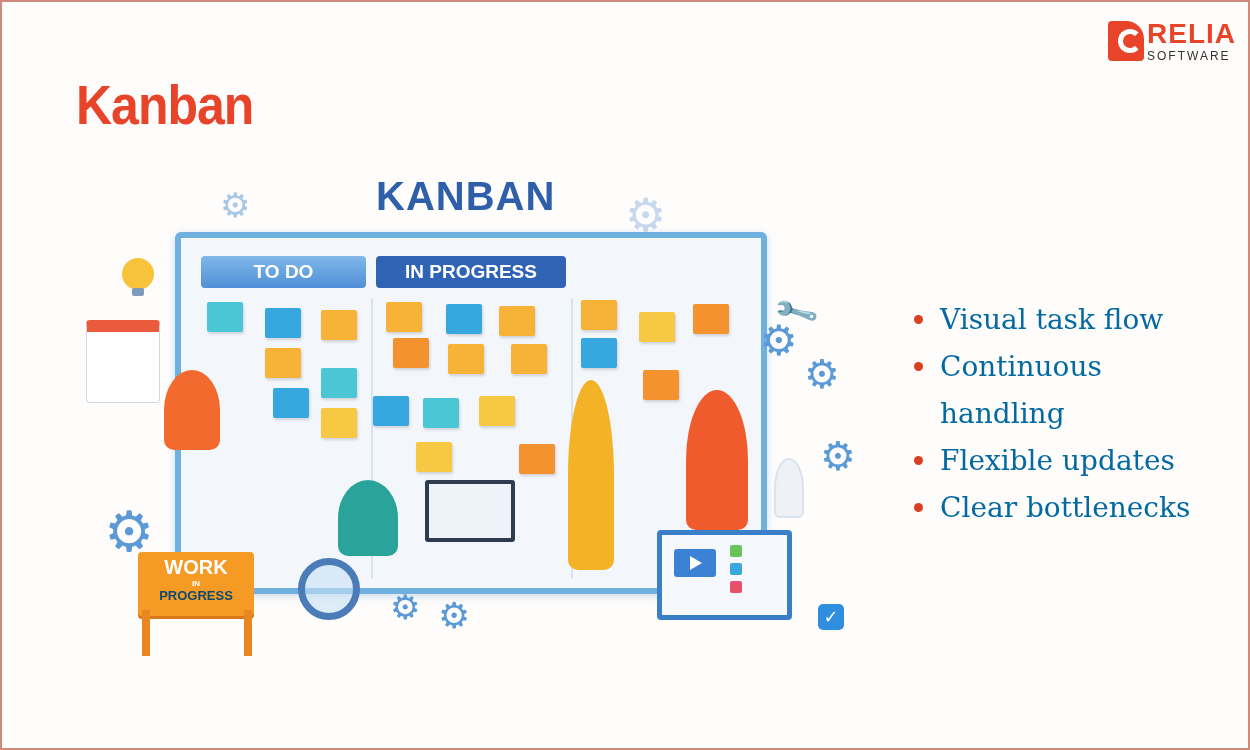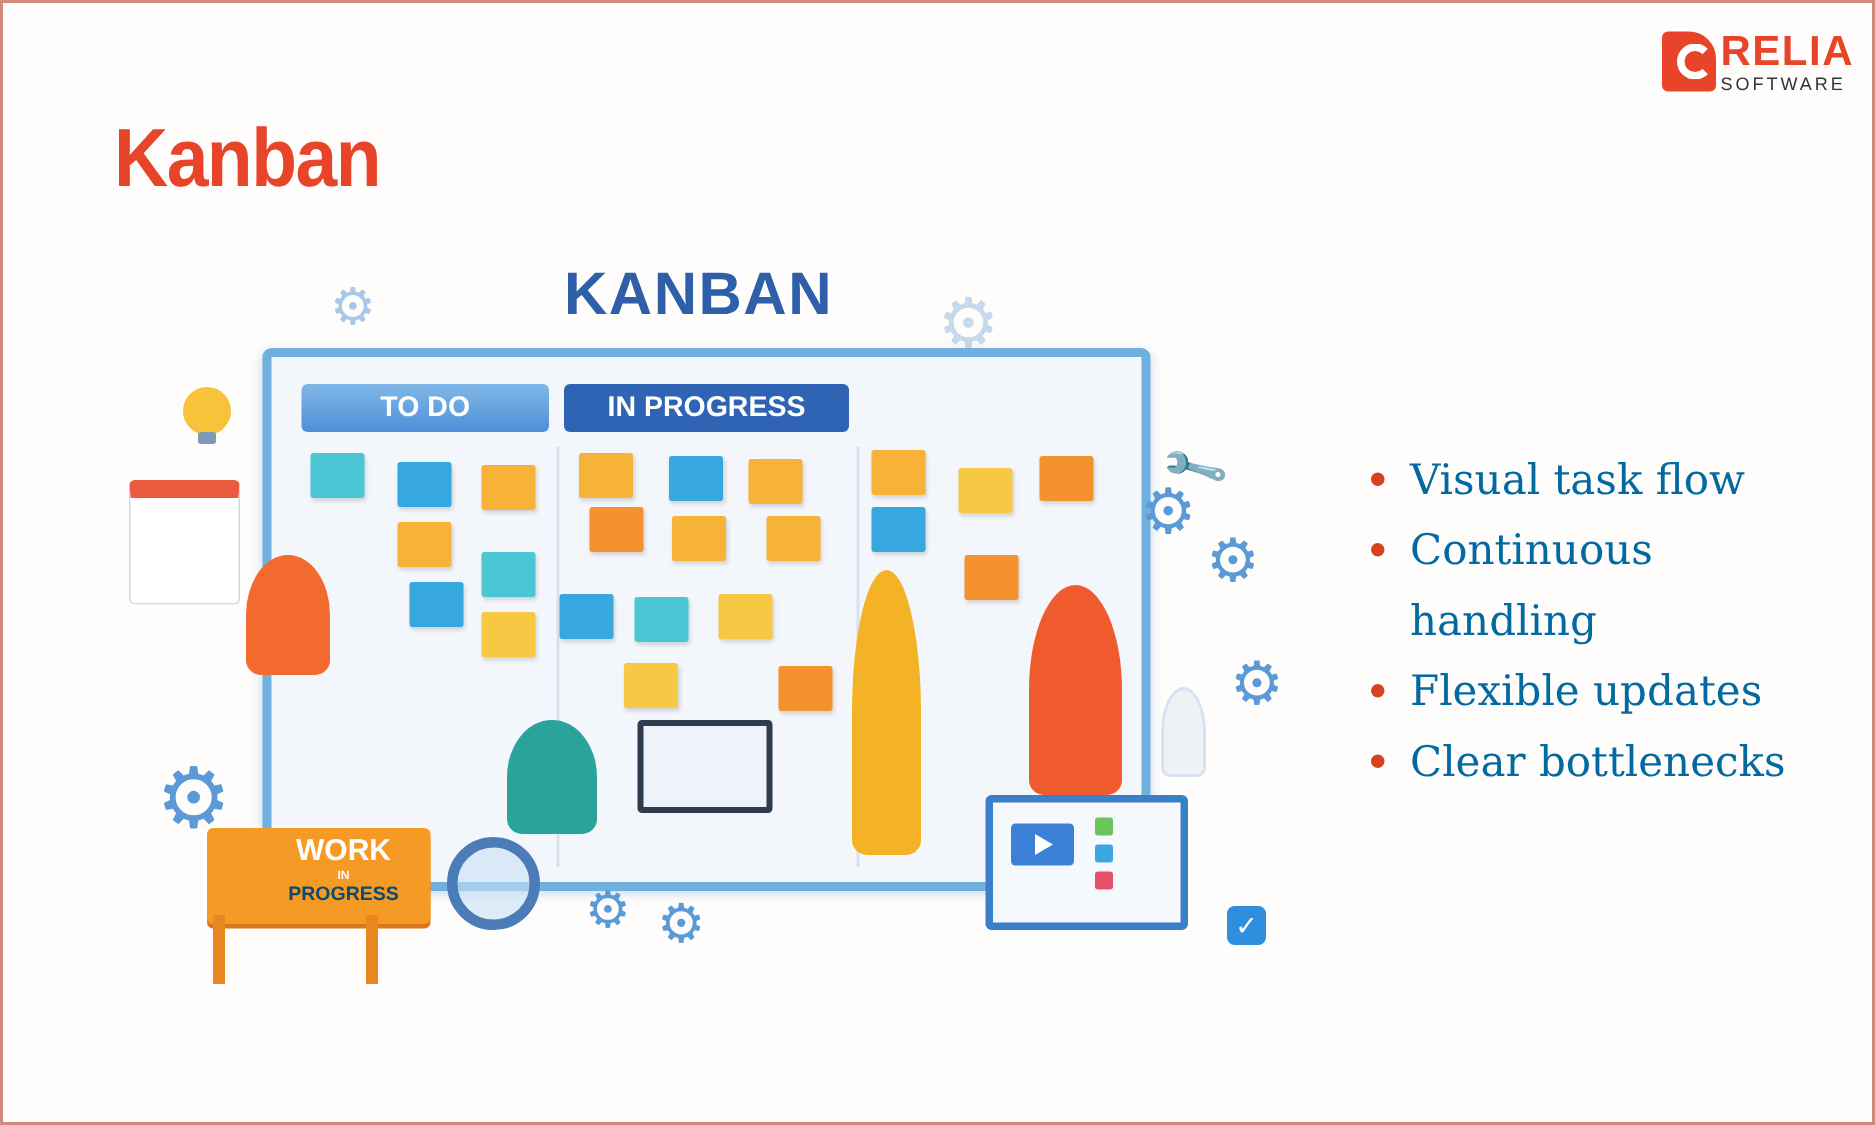--- a/index.html
+++ b/index.html
@@ -17,21 +17,21 @@
   .illus-title { position:absolute; left:296px; top:4px; font-weight:bold; font-size:40px; color:#2e5fa8; letter-spacing:1px; }
   .board { position:absolute; left:95px; top:62px; width:580px; height:350px; background:#f3f6fb; border:6px solid #6fb0de; border-radius:6px; box-shadow:0 2px 8px rgba(80,140,200,.3); }
   .col-head { position:absolute; top:18px; height:32px; border-radius:4px; color:#fff; font-weight:bold; font-size:19px; text-align:center; line-height:32px; }
   .col-todo { left:20px; width:165px; background:linear-gradient(#7fb8e8,#4f8fd6); }
   .col-prog { left:195px; width:190px; background:#2f63b4; }
   .col-done { left:395px; width:160px; background:#3ea99b; }
   .col-div { position:absolute; top:60px; width:2px; height:280px; background:#d8e2ef; }
   .note { position:absolute; width:36px; height:30px; border-radius:2px; box-shadow:1px 2px 3px rgba(0,0,0,.15); }
   .o { background:#f4922f; } .y { background:#f7c843; } .b { background:#37a7e0; } .t { background:#4bc6d4; } .a { background:#f6b338; }
   .person { position:absolute; border-radius:50% 50% 10px 10px; }
-  .sign { position:absolute; left:58px; top:382px; width:116px; height:64px; background:#f59a25; border-radius:4px; box-shadow:0 3px 0 #d9771a; text-align:center;padding-left:33px; }
+  .sign { position:absolute; left:58px; top:382px; width:116px; height:64px; background:#f59a25; border-radius:4px; box-shadow:0 3px 0 #d9771a; text-align:center; }
   .sign-work { color:#fff; font-weight:bold; font-size:20px; padding-top:4px; }
   .sign-in { color:#fff; font-weight:bold; font-size:8px; }
   .sign-prog { color:#0c4a6e; font-weight:bold; font-size:13px; }
   .sign-leg { position:absolute; top:440px; width:8px; height:46px; background:#e9861f; }
   .bulb { position:absolute; left:42px; top:88px; width:32px; height:32px; border-radius:50%; background:#f8c23a; }
   .bulb::after { content:""; position:absolute; left:10px; top:30px; width:12px; height:8px; background:#7d9bb8; border-radius:2px; }
   .calendar { position:absolute; left:6px; top:150px; width:72px; height:70px; background:#fff; border:1px solid #cfd8e4; border-top:12px solid #ea5a3c; border-radius:4px; }
   .gear { position:absolute; color:#5b9ad6; font-size:40px; line-height:1; }
   .monitor { position:absolute; left:577px; top:360px; width:125px; height:80px; background:#f5f8fc; border:5px solid #3b7fc9; border-radius:4px; }
   .play { position:absolute; left:12px; top:14px; width:42px; height:28px; background:#3b82d6; border-radius:3px; }

